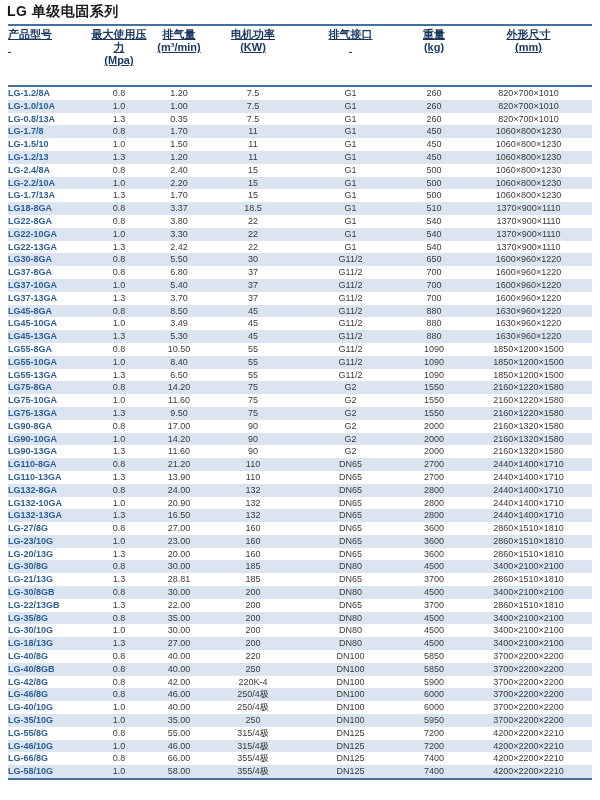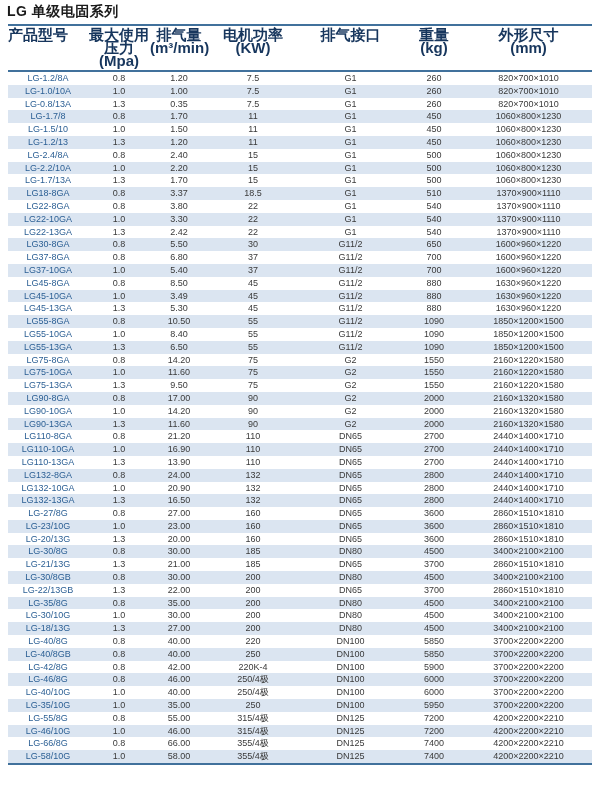--- a/index.html
+++ b/index.html
@@ -22,35 +22,36 @@
   table.spec{
     position:absolute;left:8px;top:24px;
     width:584px;
     border-collapse:collapse;
     table-layout:fixed;
     border-top:2px solid var(--accent);
     border-bottom:2px solid var(--accent);
   }
   table.spec thead th{
     border-bottom:2px solid var(--accent);
-    font-size:15px;font-weight:bold;color:var(--header-text);
+    font-size:11px;font-weight:bold;color:var(--header-text);
     text-align:center;vertical-align:top;
-    padding:2px 0 3px 0;line-height:13px;
+    padding:2px 0 18px 0;line-height:13px;
     background:#ffffff;
+    text-decoration:underline;
   }
   table.spec thead th.col-0{text-align:left;}
   .hdr-unit{display:block;font-weight:bold;}
   table.spec td{
     font-size:9px;color:var(--value-text);
     height:12.79px;line-height:12.79px;
     text-align:center;vertical-align:middle;
     padding:0;white-space:nowrap;overflow:hidden;
   }
   table.spec td.col-0{
-    text-align:center;font-weight:normal;color:var(--model-text);
+    text-align:left;font-weight:bold;color:var(--model-text);
   }
   table.spec tbody tr:nth-child(even){background:var(--stripe);}
   table.spec tbody tr:nth-child(odd){background:#ffffff;}
 </style>
 </head>
 <body>
 
 <div class="page">
   <div class="page-title">LG 单级电固系列</div>
 
@@ -214,20 +215,29 @@
         <tr>
           <td class="col-0">LG37-10GA</td>
           <td class="col-1">1.0</td>
           <td class="col-2">5.40</td>
           <td class="col-3">37</td>
           <td class="col-4">G11/2</td>
           <td class="col-5">700</td>
           <td class="col-6">1600×960×1220</td>
         </tr>
         <tr>
+          <td class="col-0">LG37-13GA</td>
+          <td class="col-1">1.3</td>
+          <td class="col-2">3.70</td>
+          <td class="col-3">37</td>
+          <td class="col-4">G11/2</td>
+          <td class="col-5">700</td>
+          <td class="col-6">1600×960×1220</td>
+        </tr>
+        <tr>
           <td class="col-0">LG45-8GA</td>
           <td class="col-1">0.8</td>
           <td class="col-2">8.50</td>
           <td class="col-3">45</td>
           <td class="col-4">G11/2</td>
           <td class="col-5">880</td>
           <td class="col-6">1630×960×1220</td>
         </tr>
         <tr>
           <td class="col-0">LG45-10GA</td>
@@ -331,29 +341,20 @@
         <tr>
           <td class="col-0">LG110-8GA</td>
           <td class="col-1">0.8</td>
           <td class="col-2">21.20</td>
           <td class="col-3">110</td>
           <td class="col-4">DN65</td>
           <td class="col-5">2700</td>
           <td class="col-6">2440×1400×1710</td>
         </tr>
         <tr>
-          <td class="col-0">LG110-10GA</td>
-          <td class="col-1">1.0</td>
-          <td class="col-2">16.90</td>
-          <td class="col-3">110</td>
-          <td class="col-4">DN65</td>
-          <td class="col-5">2700</td>
-          <td class="col-6">2440×1400×1710</td>
-        </tr>
-        <tr>
           <td class="col-0">LG110-13GA</td>
           <td class="col-1">1.3</td>
           <td class="col-2">13.90</td>
           <td class="col-3">110</td>
           <td class="col-4">DN65</td>
           <td class="col-5">2700</td>
           <td class="col-6">2440×1400×1710</td>
         </tr>
         <tr>
           <td class="col-0">LG132-8GA</td>
@@ -414,21 +415,21 @@
           <td class="col-1">0.8</td>
           <td class="col-2">30.00</td>
           <td class="col-3">185</td>
           <td class="col-4">DN80</td>
           <td class="col-5">4500</td>
           <td class="col-6">3400×2100×2100</td>
         </tr>
         <tr>
           <td class="col-0">LG-21/13G</td>
           <td class="col-1">1.3</td>
-          <td class="col-2">21.00</td>
+          <td class="col-2">28.81</td>
           <td class="col-3">185</td>
           <td class="col-4">DN65</td>
           <td class="col-5">3700</td>
           <td class="col-6">2860×1510×1810</td>
         </tr>
         <tr>
           <td class="col-0">LG-30/8GB</td>
           <td class="col-1">0.8</td>
           <td class="col-2">30.00</td>
           <td class="col-3">200</td>

